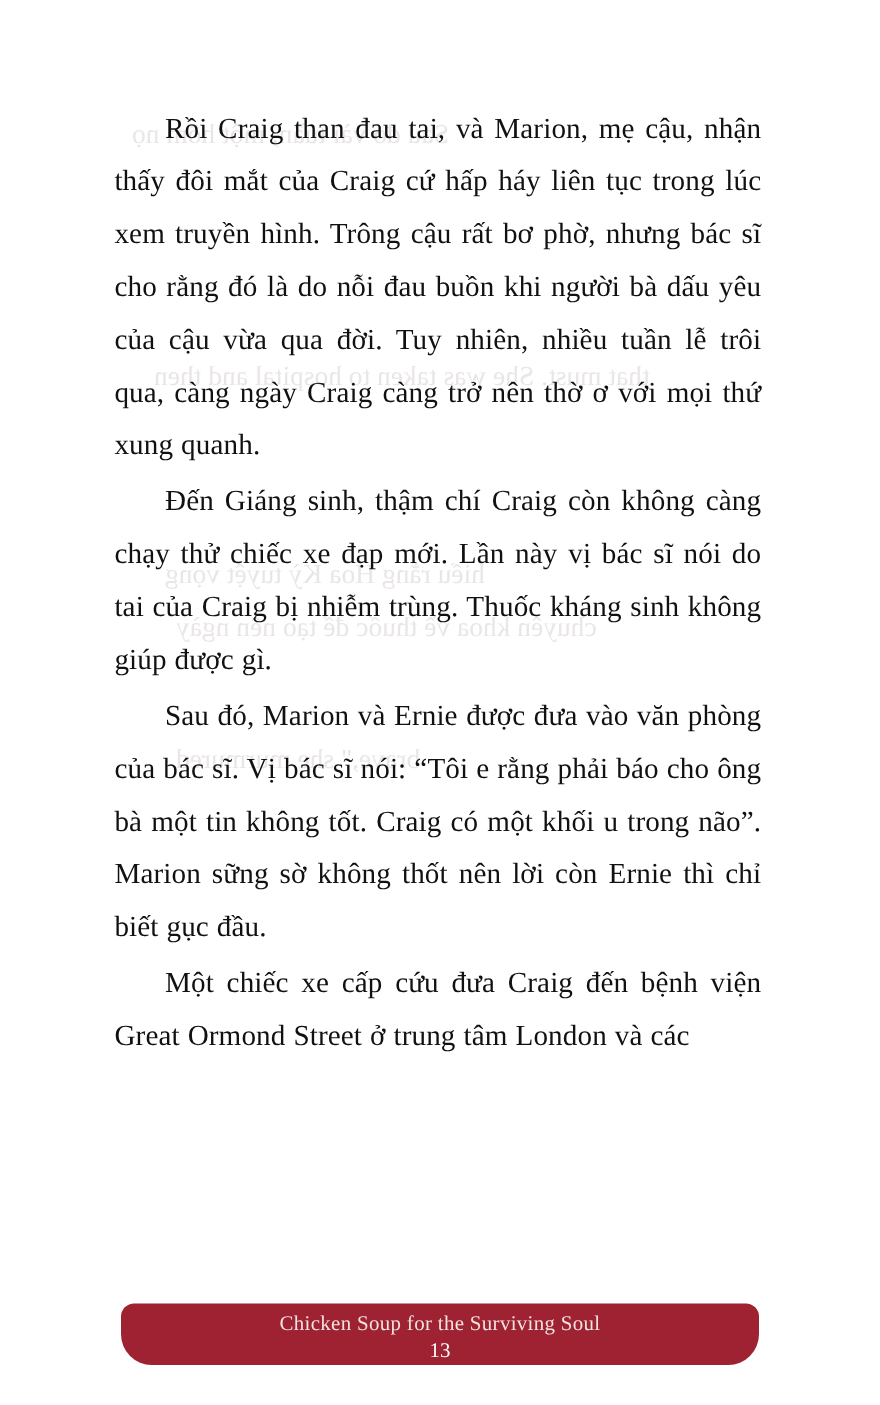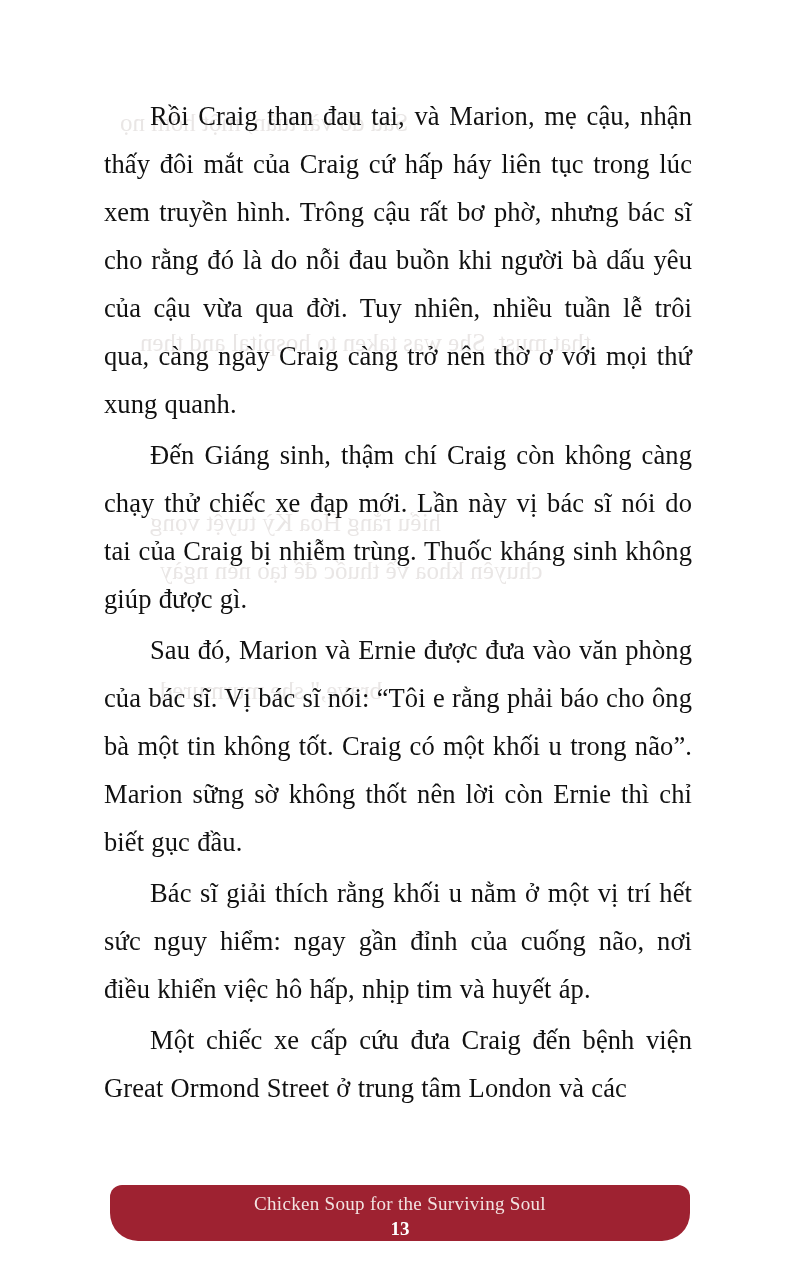--- a/index.html
+++ b/index.html
@@ -69,21 +69,21 @@
   }
   .footer-page {
     position: absolute;
     left: 0;
     top: 33px;
     width: 580px;
     text-align: center;
     color: #ffffff;
     font-size: 19px;
     font-family: "Liberation Serif", serif;
-    font-weight: bold;
+    font-weight: normal;
   }
   
   .bleed {
     position: absolute;
     color: #cfc8c6;
     opacity: 0.45;
     font-size: 25px;
     line-height: 46px;
     font-family: "Liberation Serif", serif;
     white-space: pre;
@@ -99,21 +99,20 @@
   <div class="bleed" style="left:120px; top:100px;">Sau đó vài tuần, một hôm nọ</div>
   <div class="bleed" style="left:140px; top:320px;">that must. She was taken to hospital and then</div>
   <div class="bleed" style="left:150px; top:500px;">hiểu rằng Hoa Kỳ tuyệt vọng</div>
   <div class="bleed" style="left:160px; top:548px;">chuyên khoa về thuốc để tạo nên ngày</div>
   <div class="bleed" style="left:160px; top:668px;">brave," she murmured</div>
 
   <div class="text-column">
     <p class="para">Rồi Craig than đau tai, và Marion, mẹ cậu, nhận thấy đôi mắt của Craig cứ hấp háy liên tục trong lúc xem truyền hình. Trông cậu rất bơ phờ, nhưng bác sĩ cho rằng đó là do nỗi đau buồn khi người bà dấu yêu của cậu vừa qua đời. Tuy nhiên, nhiều tuần lễ trôi qua, càng ngày Craig càng trở nên thờ ơ với mọi thứ xung quanh.</p>
     <p class="para">Đến Giáng sinh, thậm chí Craig còn không càng chạy thử chiếc xe đạp mới. Lần này vị bác sĩ nói do tai của Craig bị nhiễm trùng. Thuốc kháng sinh không giúp được gì.</p>
     <p class="para">Sau đó, Marion và Ernie được đưa vào văn phòng của bác sĩ. Vị bác sĩ nói: “Tôi e rằng phải báo cho ông bà một tin không tốt. Craig có một khối u trong não”. Marion sững sờ không thốt nên lời còn Ernie thì chỉ biết gục đầu.</p>
-    <p class="para">Bác sĩ giải thích rằng khối u nằm ở một vị trí hết sức nguy hiểm: ngay gần đỉnh của cuống não, nơi điều khiển việc hô hấp, nhịp tim và huyết áp.</p>
     <p class="para">Một chiếc xe cấp cứu đưa Craig đến bệnh viện Great Ormond Street ở trung tâm London và các</p>
   </div>
 
   <div class="footer">
     <div class="footer-plate"></div>
     <div class="footer-title">Chicken Soup for the Surviving Soul</div>
     <div class="footer-page">13</div>
   </div>
 
 </div>

